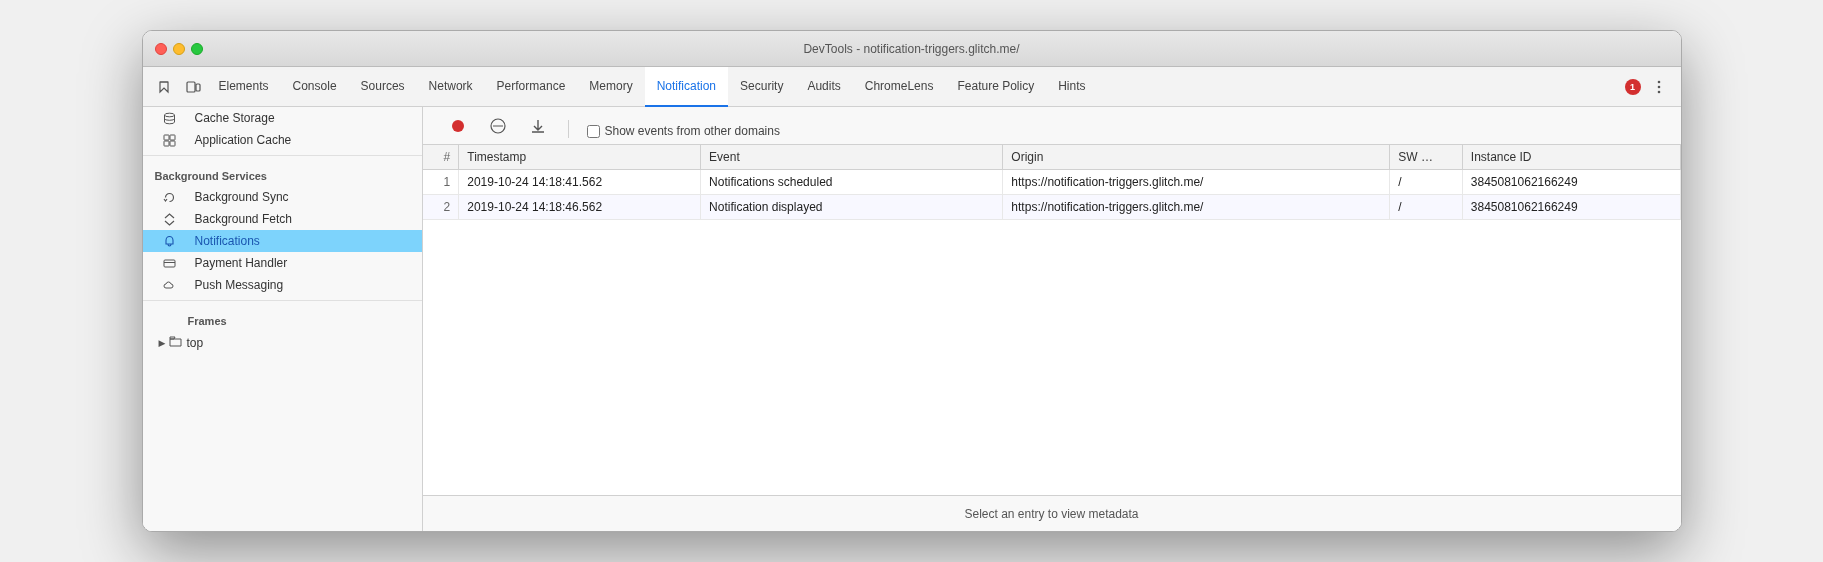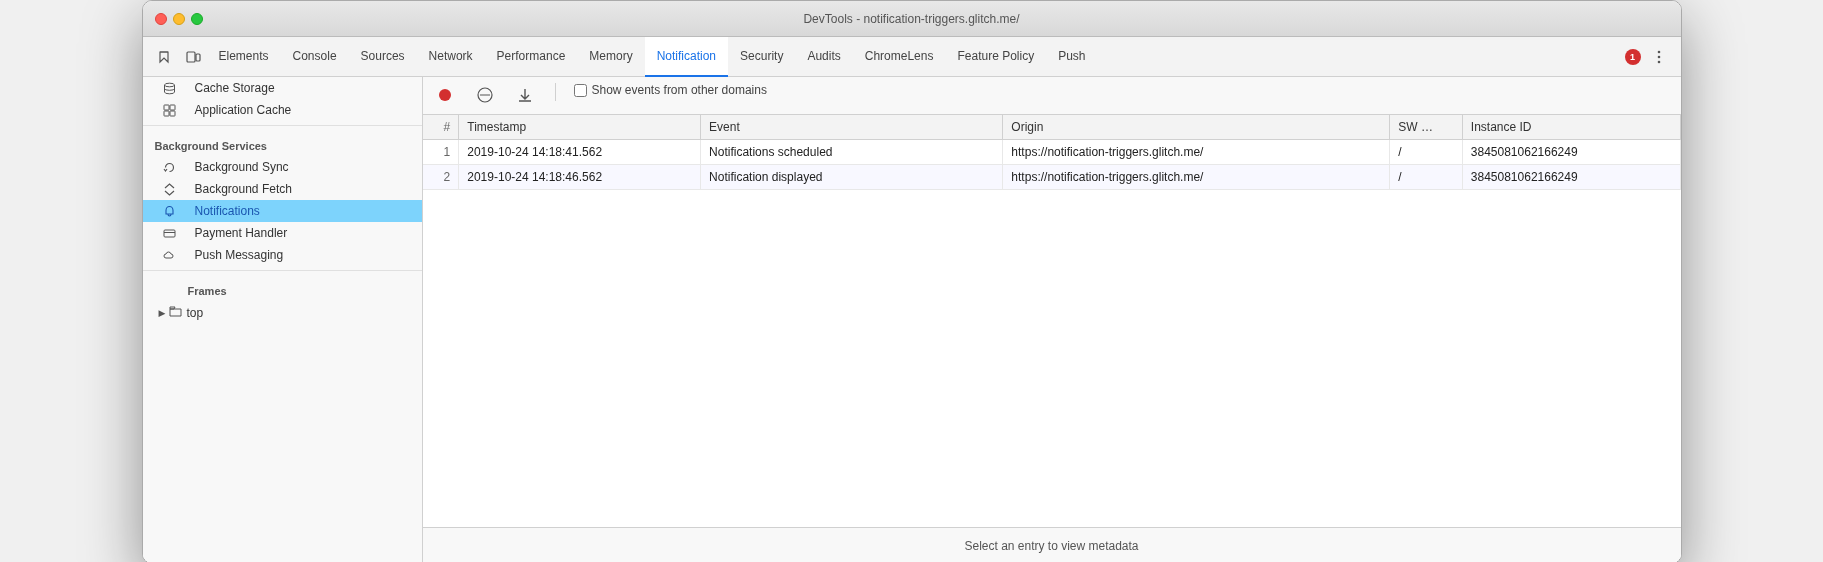--- a/index.html
+++ b/index.html
@@ -46,21 +46,21 @@
     .title-bar-title {
       position: absolute;
       left: 50%;
       transform: translateX(-50%);
       font-size: 12px;
       color: #555;
     }
     .devtools-container {
       display: flex;
       flex-direction: column;
-      height: 526px;
+      height: 464px;
       background: #ffffff;
     }
     .devtools-tabs {
       display: flex;
       align-items: center;
       background: #f3f3f3;
       border-bottom: 1px solid #d0d0d0;
       padding: 0 8px;
       height: 40px;
       gap: 0;
@@ -174,23 +174,23 @@
       cursor: pointer;
     }
     .main-content {
       flex: 1;
       display: flex;
       flex-direction: column;
       overflow: hidden;
     }
     .toolbar {
       display: flex;
-      align-items: flex-start;
+      align-items: flex-end;
       gap: 16px;
-      padding: 6px 10px;
+      padding: 6px 23px;
       border-bottom: 1px solid #d0d0d0;
       background: #f8f8f8;
       height: 38px;
     }
     .toolbar-btn {
       width: 24px;
       height: 24px;
       border-radius: 3px;
       display: flex;
       align-items: center;
@@ -334,21 +334,21 @@
       <div class="tab-item">
         <span>Audits</span>
       </div>
       <div class="tab-item">
         <span>ChromeLens</span>
       </div>
       <div class="tab-item">
         <span>Feature Policy</span>
       </div>
       <div class="tab-item">
-        <span>Push</span>
+        <span>Hints</span>
       </div>
 
       <div class="tab-spacer"></div>
 
       <div class="tab-right">
         <div class="error-badge">
           <div class="error-dot">1</div>
         </div>
         <div class="devtools-icon-btn">
           <svg width="16" height="16" viewBox="0 0 16 16" fill="#555">

